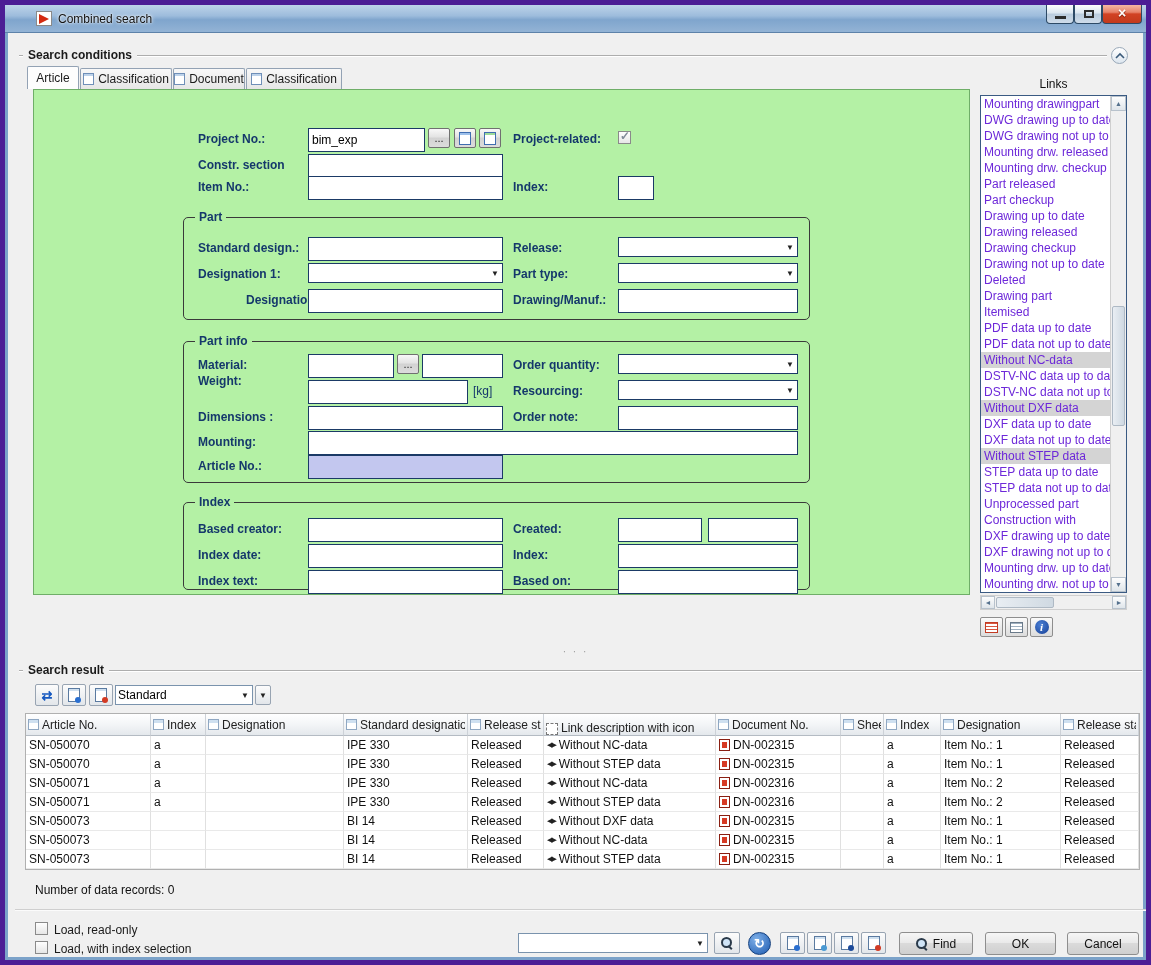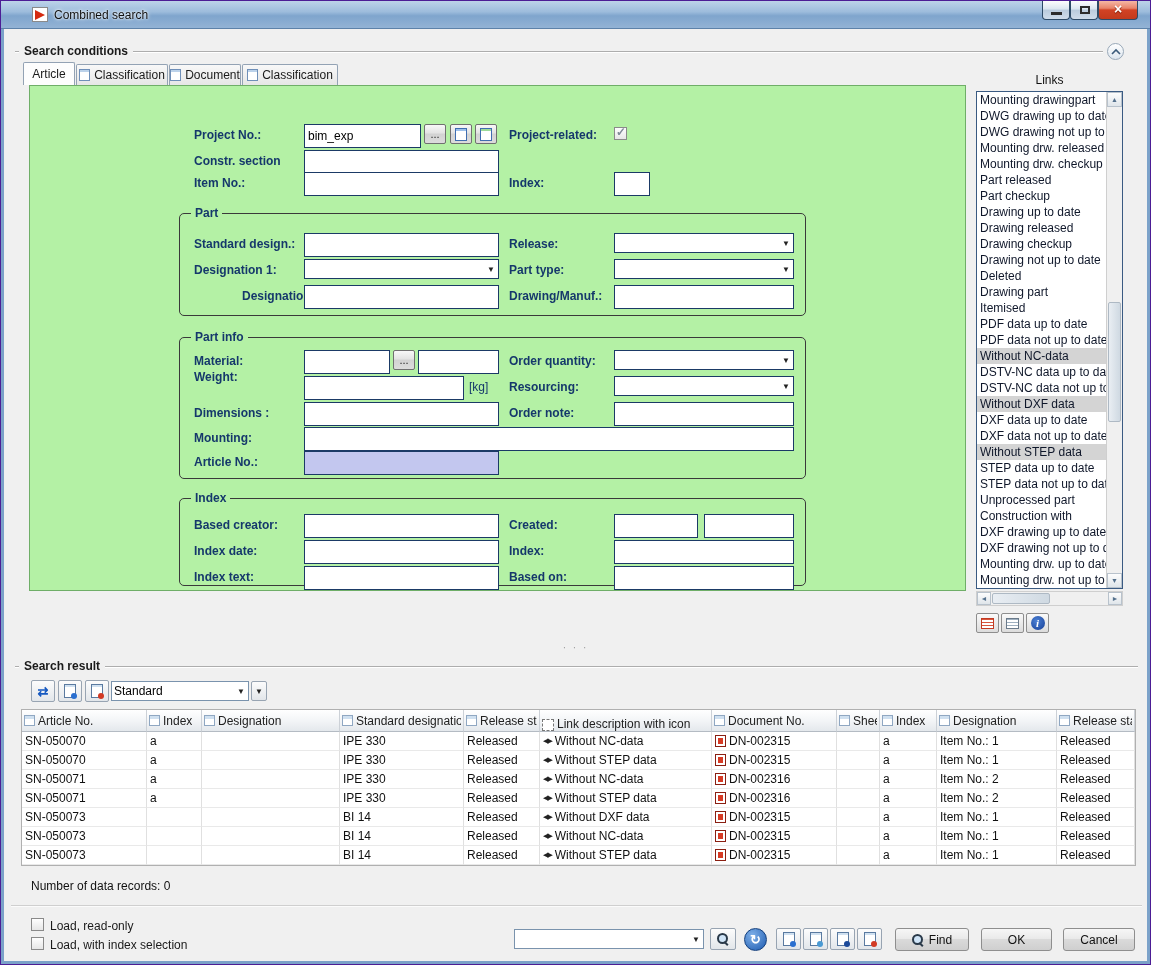--- a/index.html
+++ b/index.html
@@ -1,21 +1,21 @@
 <!DOCTYPE html>
 <html><head>
 <meta charset="utf-8">
 <style>
   * { margin:0; padding:0; box-sizing:border-box; }
   html,body { background:#6b6b6b; }
   .win {
     position:relative; width:1151px; height:965px;
     font-family:"Liberation Sans",sans-serif;
     background:#f0f0f0;
-    border:1px solid #4c1d95;
+    border:5px solid #4c1d95;
     box-shadow: inset 0 0 0 3px #7ba2c9;
     overflow:hidden;
   }
   
   .titlebar {
     position:absolute; left:0; top:0; right:0; height:28px;
     background:linear-gradient(180deg,#bdd3e9 0%,#9dbcdc 40%,#7fa5cd 55%,#93b3d5 100%);
     border-bottom:1px solid #5d82a9;
   }
   .app-icon { position:absolute; left:31px; top:6px; width:16px; height:15px; background:#fff; border:1px solid #8a8a8a; }
@@ -63,21 +63,21 @@
   
   .isd-logo { position:absolute; left:680px; top:113px; width:126px; height:50px; border:1px solid #5a5a5a;
     background:linear-gradient(180deg,#e8e8e8,#b9b9b9 55%,#a7a7a7); border-radius:2px; }
   .isd-text { position:absolute; left:10px; top:12px; font-size:23px; font-weight:bold; color:#141414; letter-spacing:1px; font-family:"Liberation Serif",serif; }
   .isd-eye { position:absolute; right:10px; top:13px; width:46px; height:24px; border:3px solid #1b3fae; border-radius:50%; background:#f4f8ff; }
   .isd-pupil { position:absolute; left:14px; top:3px; width:12px; height:12px; border-radius:50%; background:#10266b; }
   .isd-swoosh { position:absolute; right:2px; top:24px; width:60px; height:3px; background:#2a50c0; border-radius:2px; }
   
   .links-title { position:absolute; left:975px; top:72px; width:147px; text-align:center; font-size:12px; color:#111; }
   .links-box { position:absolute; left:975px; top:90px; width:147px; height:498px; background:#fff; border:1px solid #3a5a82; overflow:hidden; }
-  .link-item { height:16px; line-height:16px; font-size:12px; color:#0f172a; padding:0 3px; white-space:nowrap; overflow:hidden; width:129px; }
+  .link-item { height:16px; line-height:16px; font-size:12px; color:#6d28d9; padding:0 3px; white-space:nowrap; overflow:hidden; width:129px; }
   .link-item.sel { background:#d4d4d4; }
   .vscroll { position:absolute; right:0; top:0; width:16px; height:100%; background:#f0f0f0; border-left:1px solid #cfcfcf; }
   .hscroll { position:absolute; left:975px; top:590px; width:147px; height:15px; background:#f0f0f0; border:1px solid #cfcfcf; }
   .sbtn { position:absolute; background:linear-gradient(#fdfdfd,#dfe5ea); border:1px solid #b8c2cc; color:#55718d;
     font-size:7px; display:flex; align-items:center; justify-content:center; }
   .sthumb { position:absolute; background:linear-gradient(90deg,#e9eef3,#cfd9e2); border:1px solid #aeb9c4; border-radius:2px; }
   .links-toolbtn { position:absolute; top:612px; width:23px; height:20px; border:1px solid #8e8e8e; border-radius:2px;
     background:linear-gradient(#fafafa,#dcdcdc); display:flex; align-items:center; justify-content:center; }
   .grid-ic { width:13px; height:11px; border:1px solid #c23b23;
     background:repeating-linear-gradient(0deg,#fff 0 2px,#d8553d 2px 3px), #fff; }

